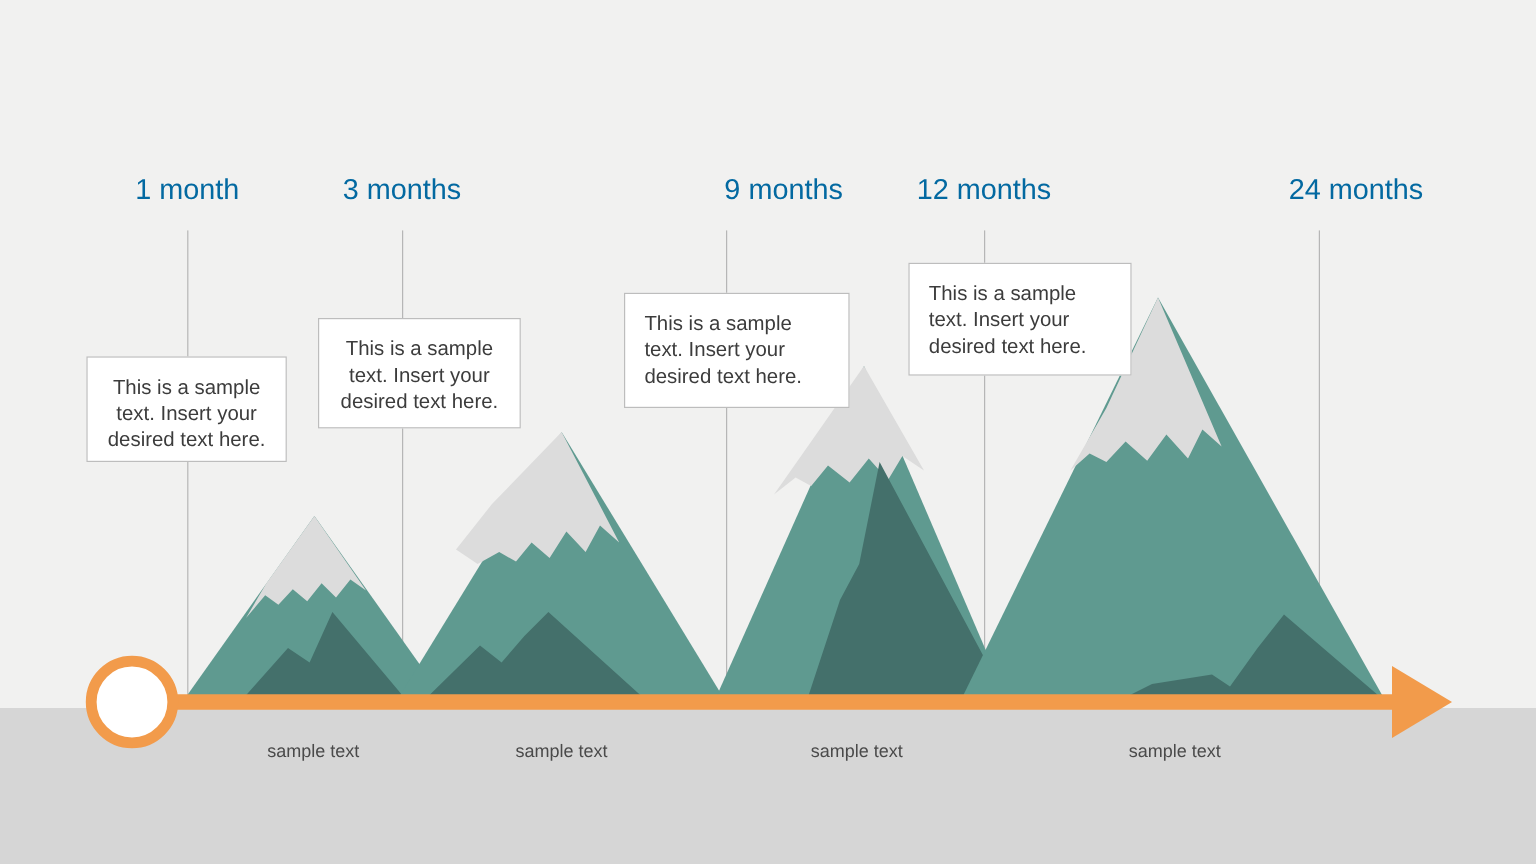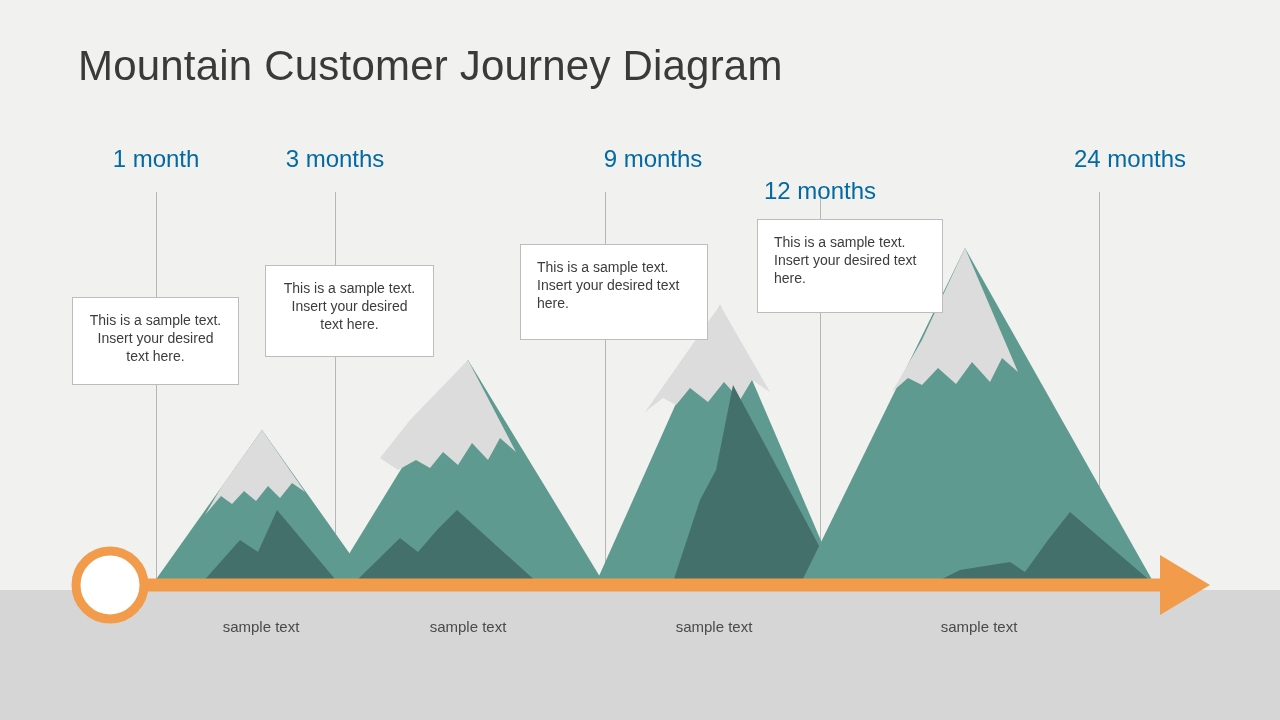--- a/index.html
+++ b/index.html
@@ -52,21 +52,21 @@
     top: 192px;
     height: 393px;
   }
 
   
   .callout {
     position: absolute;
     background: #ffffff;
     border: 1px solid #bdbdbd;
     color: #3c3c3c;
-    font-size: 14px;
+    font-size: 17px;
     line-height: 1.28;
     padding: 14px 16px;
     z-index: 6;
   }
   .callout.center { text-align: center; }
   .callout.left { text-align: left; }
 
   
   #mountains {
     position: absolute;
@@ -95,35 +95,34 @@
     z-index: 9;
   }
 </style>
 </head>
 <body>
 
 <div id="stage">
 
   <div id="ground"></div>
 
-  <h1 id="title">Mountain Customer Journey Diagram</h1>
 
   <div id="vlines">
       <div class="vline" style="left: 156px;"></div>
       <div class="vline" style="left: 335px;"></div>
       <div class="vline" style="left: 605px;"></div>
       <div class="vline" style="left: 820px;"></div>
       <div class="vline" style="left: 1099px;"></div>
     </div>
 
   <div id="ticks">
       <div class="tick-label" style="left: 156px;">1 month</div>
       <div class="tick-label" style="left: 335px; text-align: right;">3 months</div>
       <div class="tick-label" style="left: 605px; margin-left: 48px;">9 months</div>
-      <div class="tick-label" style="left: 820px; margin-top: 32px;">12 months</div>
+      <div class="tick-label" style="left: 820px;">12 months</div>
       <div class="tick-label" style="left: 1130px;">24 months</div>
     </div>
 
   <svg id="mountains" viewBox="0 0 1280 720" preserveAspectRatio="none">
 
     <g>
       <polygon fill="#dcdcdc" points="262,430 300,490 288,484 276,497 266,487 254,500 243,492 230,503 222,497 205,512"></polygon>
       <polygon fill="#5f9a90" points="262,430 372,585 152,585"></polygon>
       <polygon fill="#dcdcdc" points="262,430 305,492 292,483 280,498 268,486 256,501 244,491 232,504 221,496 205,515 222,486"></polygon>
       <polygon fill="#44706b" points="277,510 340,585 200,585 240,540 258,552"></polygon>

